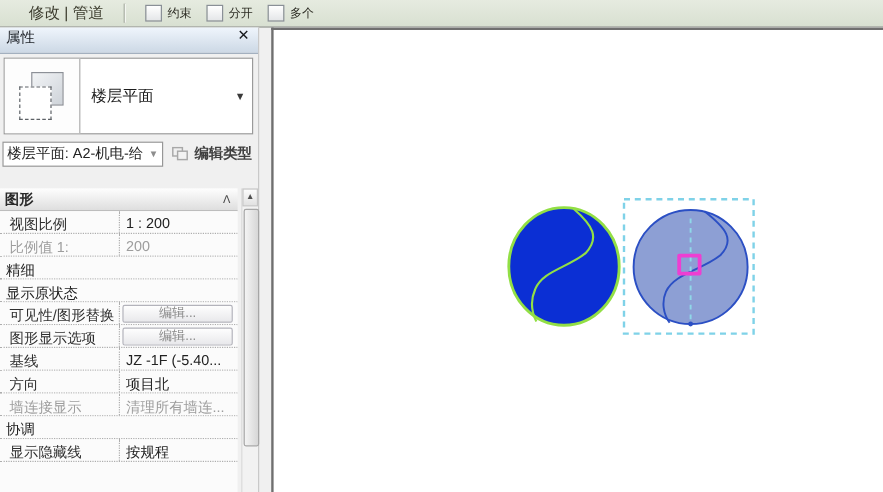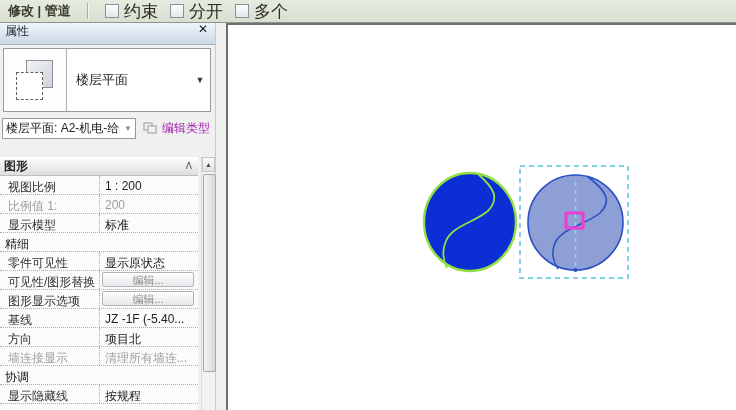--- a/index.html
+++ b/index.html
@@ -8,25 +8,25 @@
     font-family:"Liberation Sans","DejaVu Sans",sans-serif;
     font-size:12px;color:#1e1e1e;background:#f0f0f0;
   }
   
   .options-bar{
     position:absolute;left:0;top:0;width:736px;height:22px;
     background:linear-gradient(#e6ebe0,#d8e0d1);
     border-bottom:1px solid #8f948c;
     display:flex;align-items:center;
   }
-  .mode-label{font-weight:bold;color:#3c3c2e;font-size:13px;padding:0 12px 0 8px;white-space:nowrap;}
+  .mode-label{font-weight:normal;color:#3c3c2e;font-size:13px;padding:0 12px 0 24px;white-space:nowrap;}
   .vsep{width:1px;height:16px;background:#a9afa4;border-right:1px solid #f4f6f1;margin:0 4px;}
   .cb-group{display:flex;align-items:center;margin-left:12px;cursor:default;}
   .checkbox{width:12px;height:12px;background:linear-gradient(#ffffff,#e4e6e8);border:1px solid #8a9097;margin-right:5px;flex:none;}
-  .cb-label{color:#2b2b22;font-size:17px;white-space:nowrap;}
+  .cb-label{color:#2b2b22;font-size:10px;white-space:nowrap;}
 
   
   .panel{position:absolute;left:0;top:23px;width:215px;height:387px;background:#f0f0f0;border-right:1px solid #c9c9c9;}
   .panel-title{
     height:21px;background:linear-gradient(#eff5fc,#ccd8e5);
     border-bottom:1px solid #a3b0bf;
     display:flex;align-items:flex-start;justify-content:space-between;padding:0 7px 0 5px;
   }
   .panel-title .t{color:#20242a;}
   .close-x{font-weight:bold;font-size:12px;color:#16181b;cursor:pointer;line-height:1;}
@@ -41,21 +41,21 @@
   .type-label{flex:1;display:flex;align-items:center;padding-left:9px;font-size:13px;color:#1c1c1c;overflow:hidden;white-space:nowrap;}
   .type-arrow{width:20px;display:flex;align-items:center;justify-content:center;color:#3a3a3a;font-size:9px;}
 
   .instance-row{position:absolute;left:2px;top:94px;width:211px;height:23px;display:flex;align-items:center;}
   .instance-combo{
     width:134px;height:21px;background:#fff;border:1px solid #979797;box-sizing:border-box;
     display:flex;align-items:center;overflow:hidden;
   }
   .instance-combo .txt{white-space:nowrap;overflow:hidden;padding-left:3px;flex:1;color:#222;}
   .combo-arrow{width:14px;flex:none;color:#8d8d8d;font-size:8px;text-align:center;}
-  .edit-type-btn{margin-left:7px;display:flex;align-items:center;color:#a21caf;white-space:nowrap;cursor:default;}
+  .edit-type-btn{margin-left:7px;display:flex;align-items:center;color:#404040;white-space:nowrap;cursor:default;font-weight:bold;}
   .edit-type-btn svg{margin-right:4px;}
 
   .section-header{
     position:absolute;left:0;top:134px;width:198px;height:19px;box-sizing:border-box;
     background:linear-gradient(#fefefe,#dedede);border-bottom:1px solid #bdbdbd;
     display:flex;align-items:center;justify-content:space-between;padding:0 6px 0 4px;
   }
   .section-header .s{font-weight:bold;color:#2a2a2a;}
   .collapse{color:#4a4a4a;font-size:9px;line-height:0.5;letter-spacing:0;}
 
@@ -139,28 +139,23 @@
   <div class="rows">
     <div class="prow">
       <div class="lbl">视图比例</div>
       <div class="val">1 : 200</div>
     </div>
     <div class="prow disabled">
       <div class="lbl">比例值 1:</div>
       <div class="val">200</div>
     </div>
     <div class="prow">
-      <div class="lbl">显示模型</div>
-      <div class="val">标准</div>
-    </div>
-    <div class="prow">
       <div class="val">精细</div>
     </div>
     <div class="prow">
-      <div class="lbl">零件可见性</div>
       <div class="val">显示原状态</div>
     </div>
     <div class="prow">
       <div class="lbl">可见性/图形替换</div>
       <div class="val btncell">
         <button class="edit-btn">编辑...</button>
       </div>
     </div>
     <div class="prow">
       <div class="lbl">图形显示选项</div>

